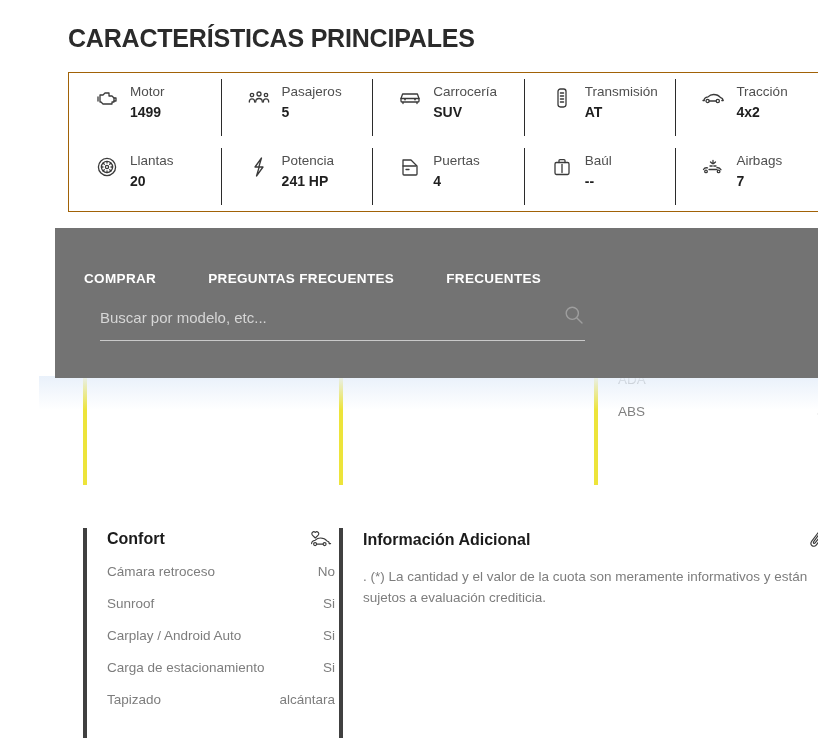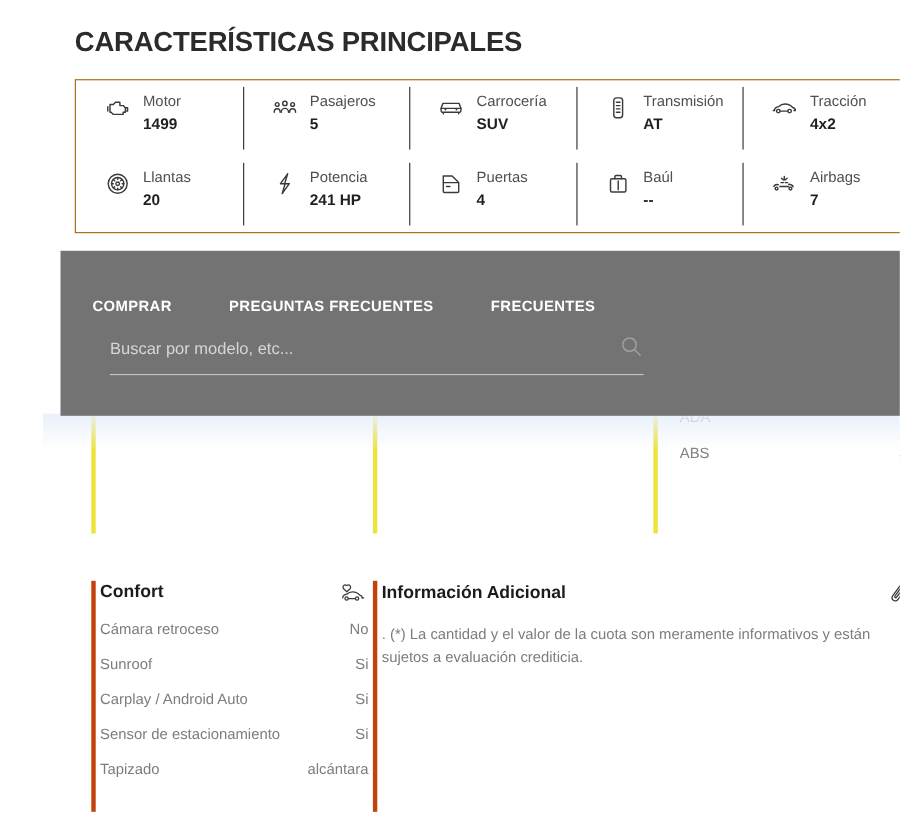--- a/index.html
+++ b/index.html
@@ -121,22 +121,22 @@
 
   
   .cards {
     position: absolute;
     left: 0; top: 528px;
     width: 818px;
   }
   .card {
     position: absolute;
     top: 0;
-    border-left: 4px solid #c2410c;
-    padding-left: 4px;
+    border-left: 4px solid #404040;
+    padding-left: 20px;
     min-height: 210px;
   }
   .card.confort { left: 44px;  width: 252px; }
   .card.info    { left: 300px; width: 490px; }
   .card-head {
     display: flex;
     align-items: center;
     justify-content: space-between;
     margin-bottom: 14px;
   }
@@ -433,21 +433,21 @@
       </div>
       <div class="attr-row">
         <span class="attr-k">Sunroof</span>
         <span class="attr-v">Si</span>
       </div>
       <div class="attr-row">
         <span class="attr-k">Carplay / Android Auto</span>
         <span class="attr-v">Si</span>
       </div>
       <div class="attr-row">
-        <span class="attr-k">Sensor de estacionamiento</span>
+        <span class="attr-k">Carga de estacionamiento</span>
         <span class="attr-v">Si</span>
       </div>
       <div class="attr-row">
         <span class="attr-k">Tapizado</span>
         <span class="attr-v">alcántara</span>
       </div>
     </div>
 
     <div class="card info">
       <div class="card-head">

